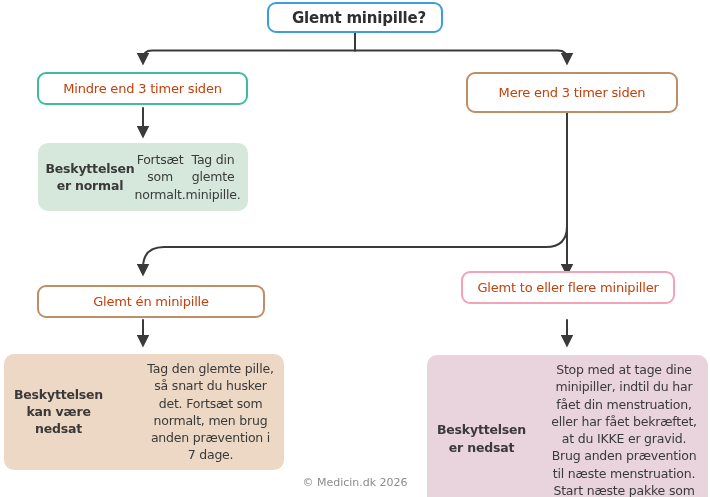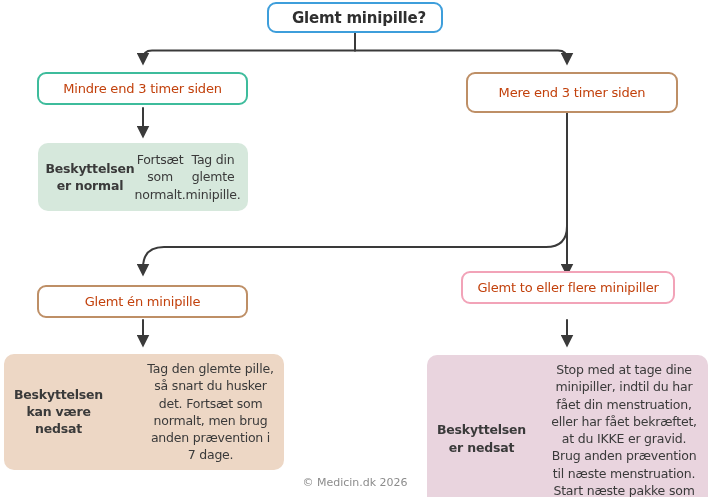--- a/index.html
+++ b/index.html
@@ -114,21 +114,21 @@
   <div class="node border-tan" style="left:466px; top:72px; width:212px; height:41px;">
     <span>Mere end 3 timer siden</span>
   </div>
 
   <div class="outcome fill-green" style="left:38px; top:143px; width:210px; min-height:68px;">
     <span class="heading">Beskyttelsen er normal</span>
     <span class="line">Fortsæt som normalt.</span>
     <span class="line">Tag din glemte minipille.</span>
   </div>
 
-  <div class="node border-tan" style="left:37px; top:285px; width:211px; height:33px;">
+  <div class="node border-tan" style="left:37px; top:285px; width:228px; height:33px;">
     <span>Glemt én minipille</span>
   </div>
 
   <div class="node border-pink" style="left:461px; top:271px; width:214px; height:33px;">
     <span>Glemt to eller flere minipiller</span>
   </div>
 
   <div class="outcome fill-tan" style="left:4px; top:354px; width:280px; min-height:89px;">
     <span class="heading">Beskyttelsen kan være nedsat</span>
     <span class="line">Tag den glemte pille, så snart du husker det. Fortsæt som normalt, men brug anden prævention i 7 dage.</span>

